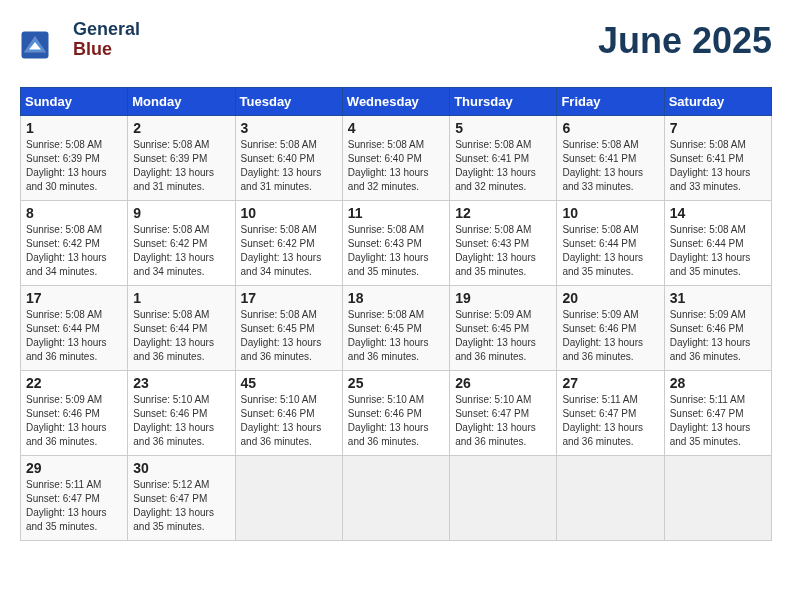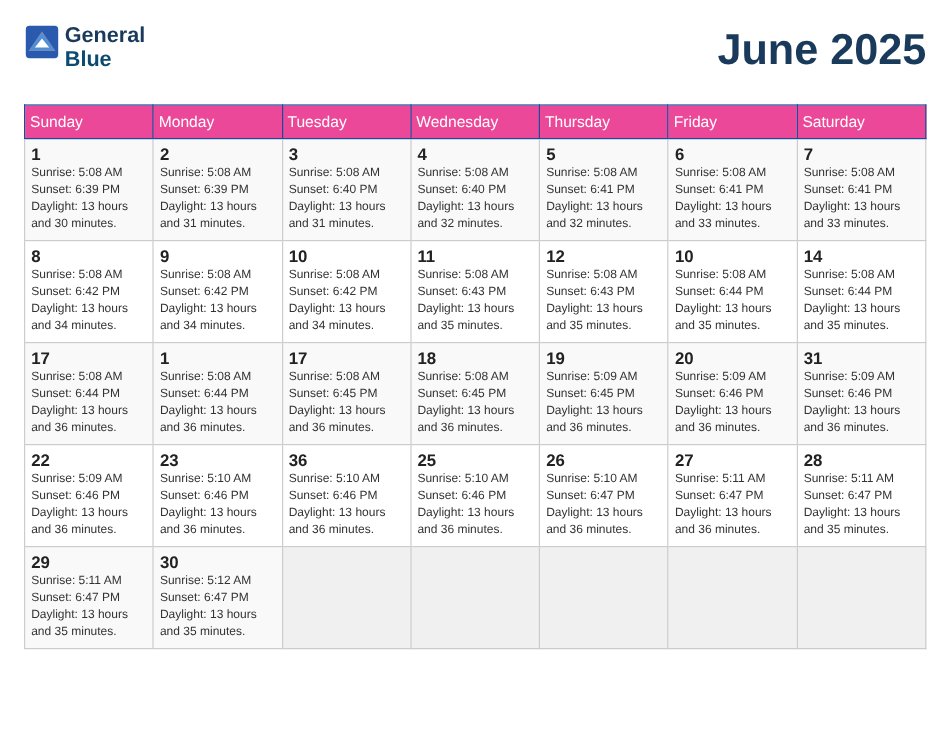--- a/index.html
+++ b/index.html
@@ -5,22 +5,23 @@
     * { box-sizing: border-box; margin: 0; padding: 0; }
     body {
       font-family: Arial, sans-serif;
       background: #fff;
       width: 792px;
       min-height: 612px;
       padding: 20px;
     }
     .header-logo {
       display: flex;
-      align-items: flex-start;
+      align-items: flex-end;
       margin-bottom: 13px;
+      gap: 19px;
     }
     .logo-text {
       font-size: 18px;
       font-weight: bold;
       color: #1a3a5c;
       line-height: 1.1;
     }
     .logo-icon {
       width: 30px;
       height: 30px;
@@ -38,24 +39,24 @@
     .location-title {
       font-size: 16px;
       color: #333;
     }
     table {
       width: 100%;
       border-collapse: collapse;
       table-layout: fixed;
     }
     thead th {
-      background-color: #ec4899;
+      background-color: #1d4ed8;
       color: white;
       font-size: 13px;
-      font-weight: normal;
+      font-weight: bold;
       padding: 6px 4px;
       text-align: left;
       border: 1px solid #1e4a9a;
     }
     tbody td {
       vertical-align: top;
       border: 1px solid #ccc;
       padding: 4px 5px;
       font-size: 10px;
       color: #333;
@@ -87,21 +88,21 @@
 <div style="display:flex; justify-content:space-between; align-items:flex-start; margin-bottom:10px;">
   <div class="header-logo">
     <svg class="logo-icon" viewBox="0 0 40 40">
       <rect x="2" y="2" width="36" height="36" rx="4" fill="#2a5aad"></rect>
       <polygon points="20,8 35,30 5,30" fill="white" opacity="0.3"></polygon>
       <polygon points="20,12 32,28 8,28" fill="#4a90d9"></polygon>
       <polygon points="20,16 28,26 12,26" fill="white"></polygon>
     </svg>
     <div class="logo-text">
       <div>General</div>
-      <div style="color:#0c4a6e;">Blue</div>
+      <div style="color:#7f1d1d;">Blue</div>
     </div>
   </div>
   <div class="title-section">
     <div class="month-title">June 2025</div>
   </div>
 </div>
 
 <table>
   <thead>
     <tr>
@@ -208,21 +209,21 @@
       <tr>
         <td>
           <span class="day-number">22</span>
           <div class="day-detail">Sunrise: 5:09 AM<br>Sunset: 6:46 PM<br>Daylight: 13 hours and 36 minutes.</div>
         </td>
         <td>
           <span class="day-number">23</span>
           <div class="day-detail">Sunrise: 5:10 AM<br>Sunset: 6:46 PM<br>Daylight: 13 hours and 36 minutes.</div>
         </td>
         <td>
-          <span class="day-number">36</span>
+          <span class="day-number">45</span>
           <div class="day-detail">Sunrise: 5:10 AM<br>Sunset: 6:46 PM<br>Daylight: 13 hours and 36 minutes.</div>
         </td>
         <td>
           <span class="day-number">25</span>
           <div class="day-detail">Sunrise: 5:10 AM<br>Sunset: 6:46 PM<br>Daylight: 13 hours and 36 minutes.</div>
         </td>
         <td>
           <span class="day-number">26</span>
           <div class="day-detail">Sunrise: 5:10 AM<br>Sunset: 6:47 PM<br>Daylight: 13 hours and 36 minutes.</div>
         </td>

